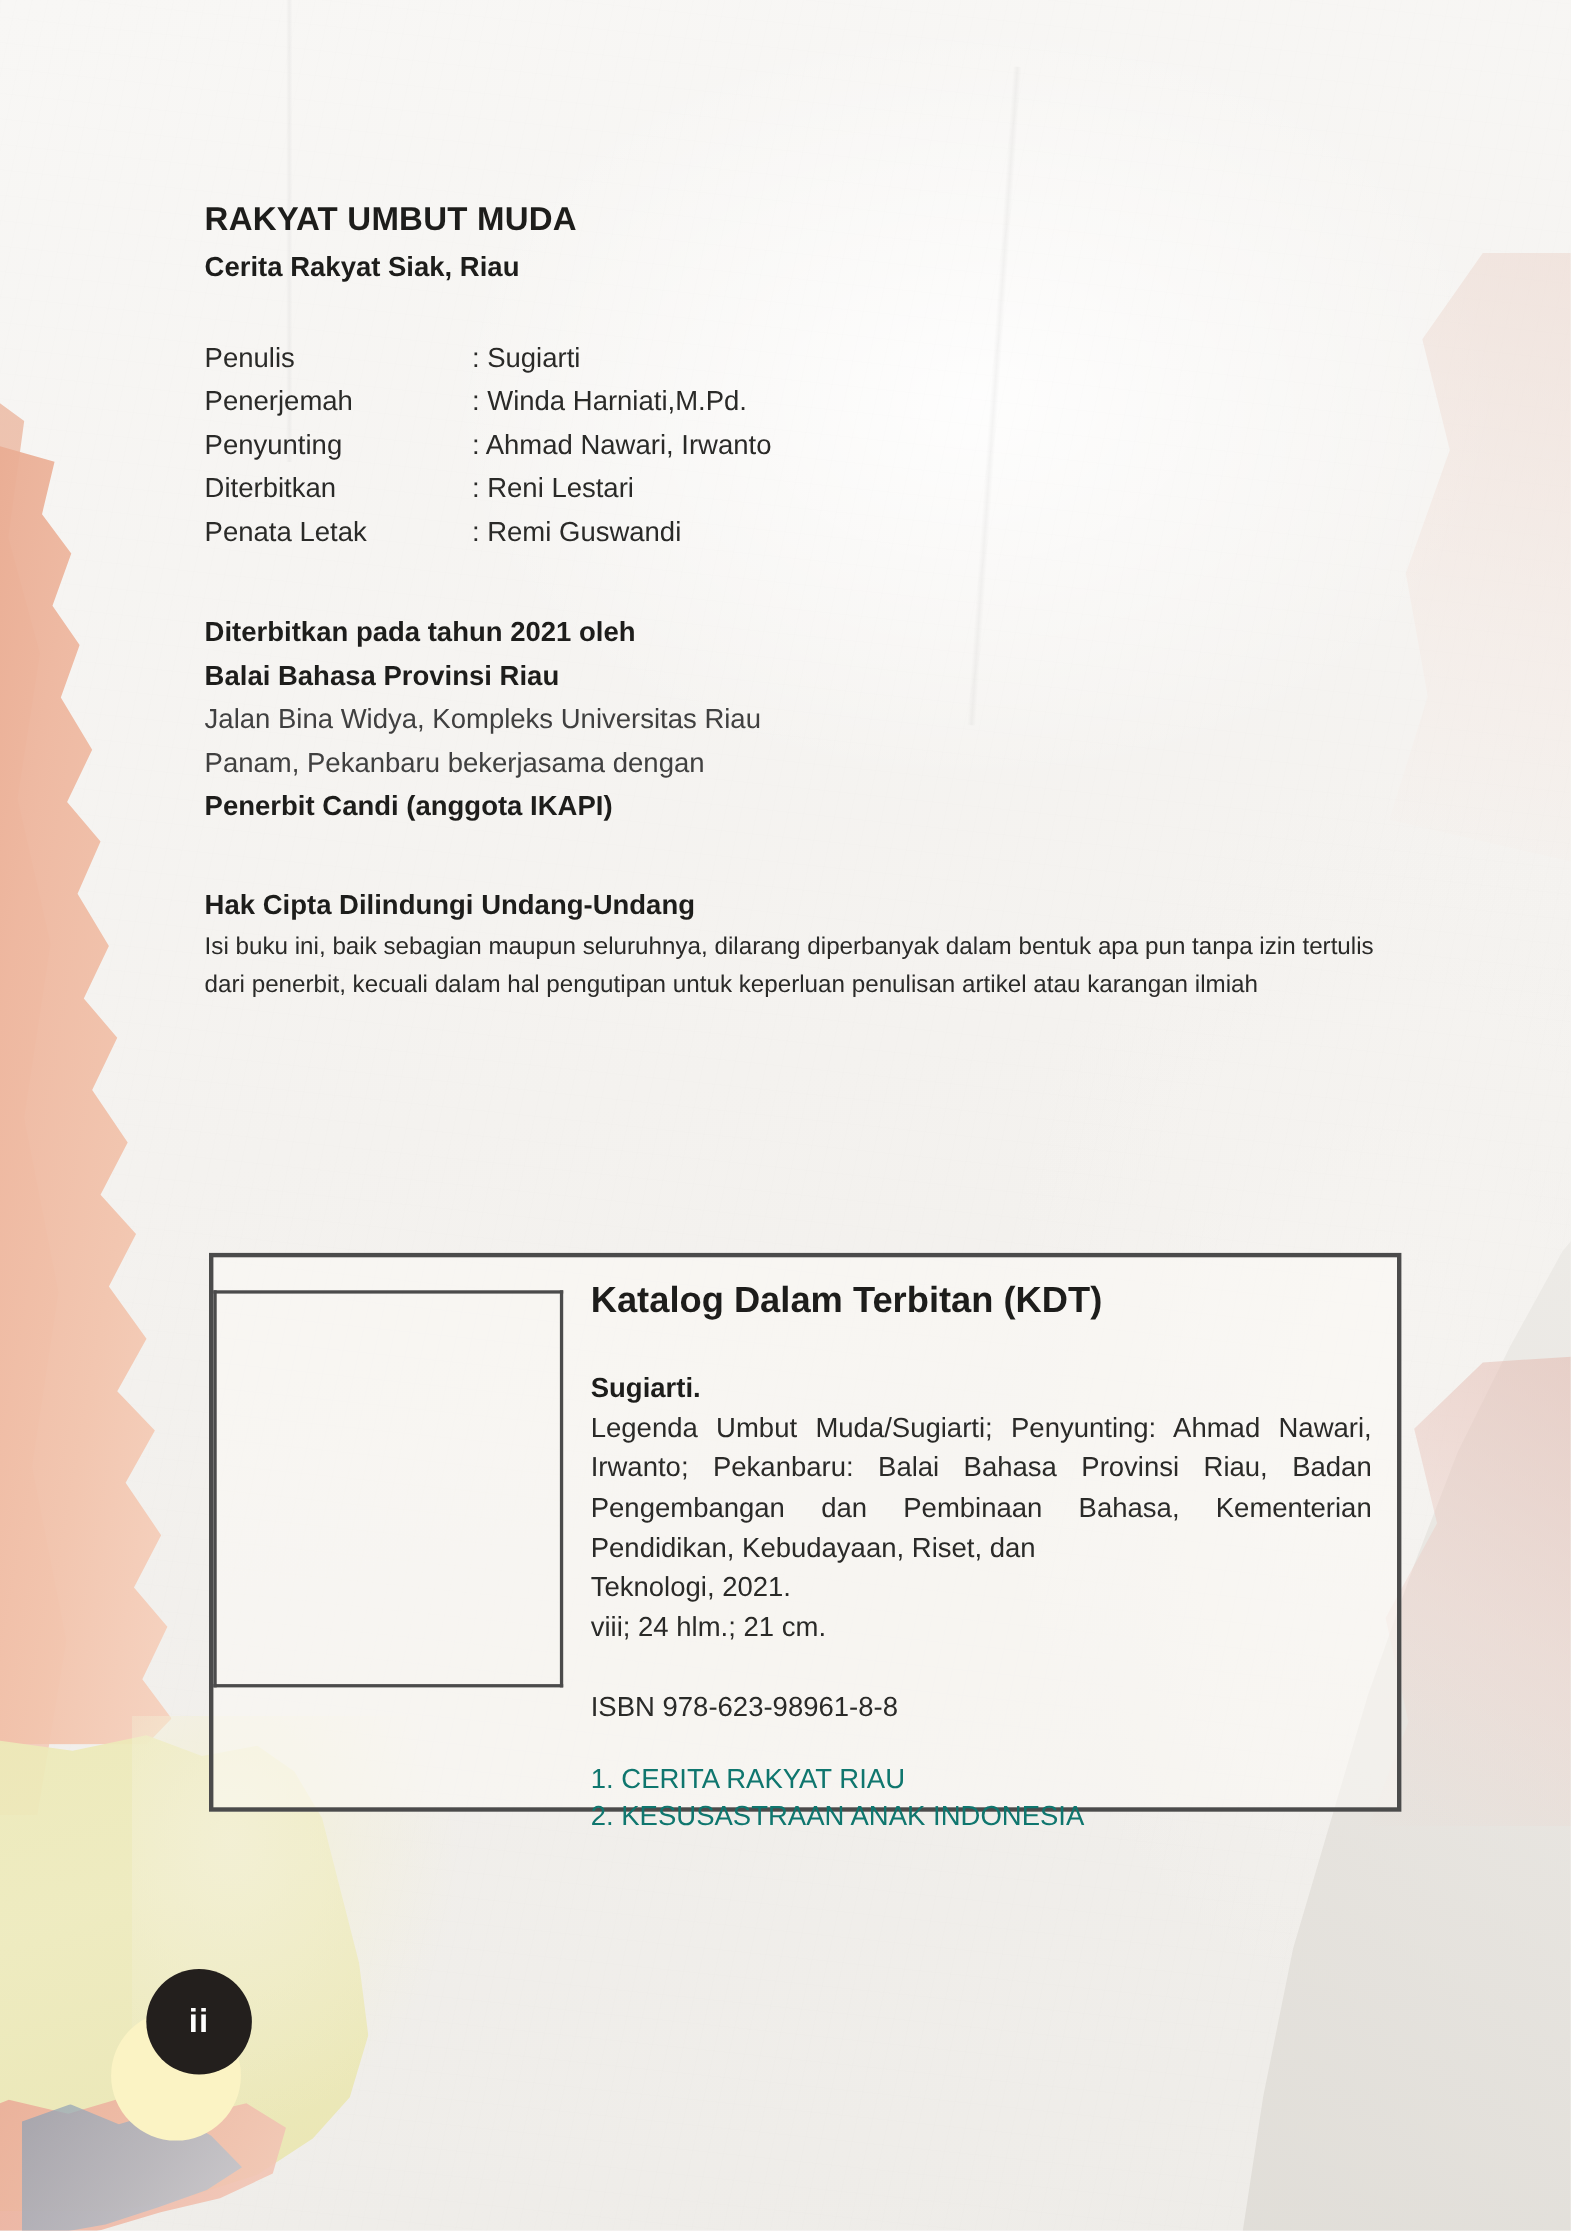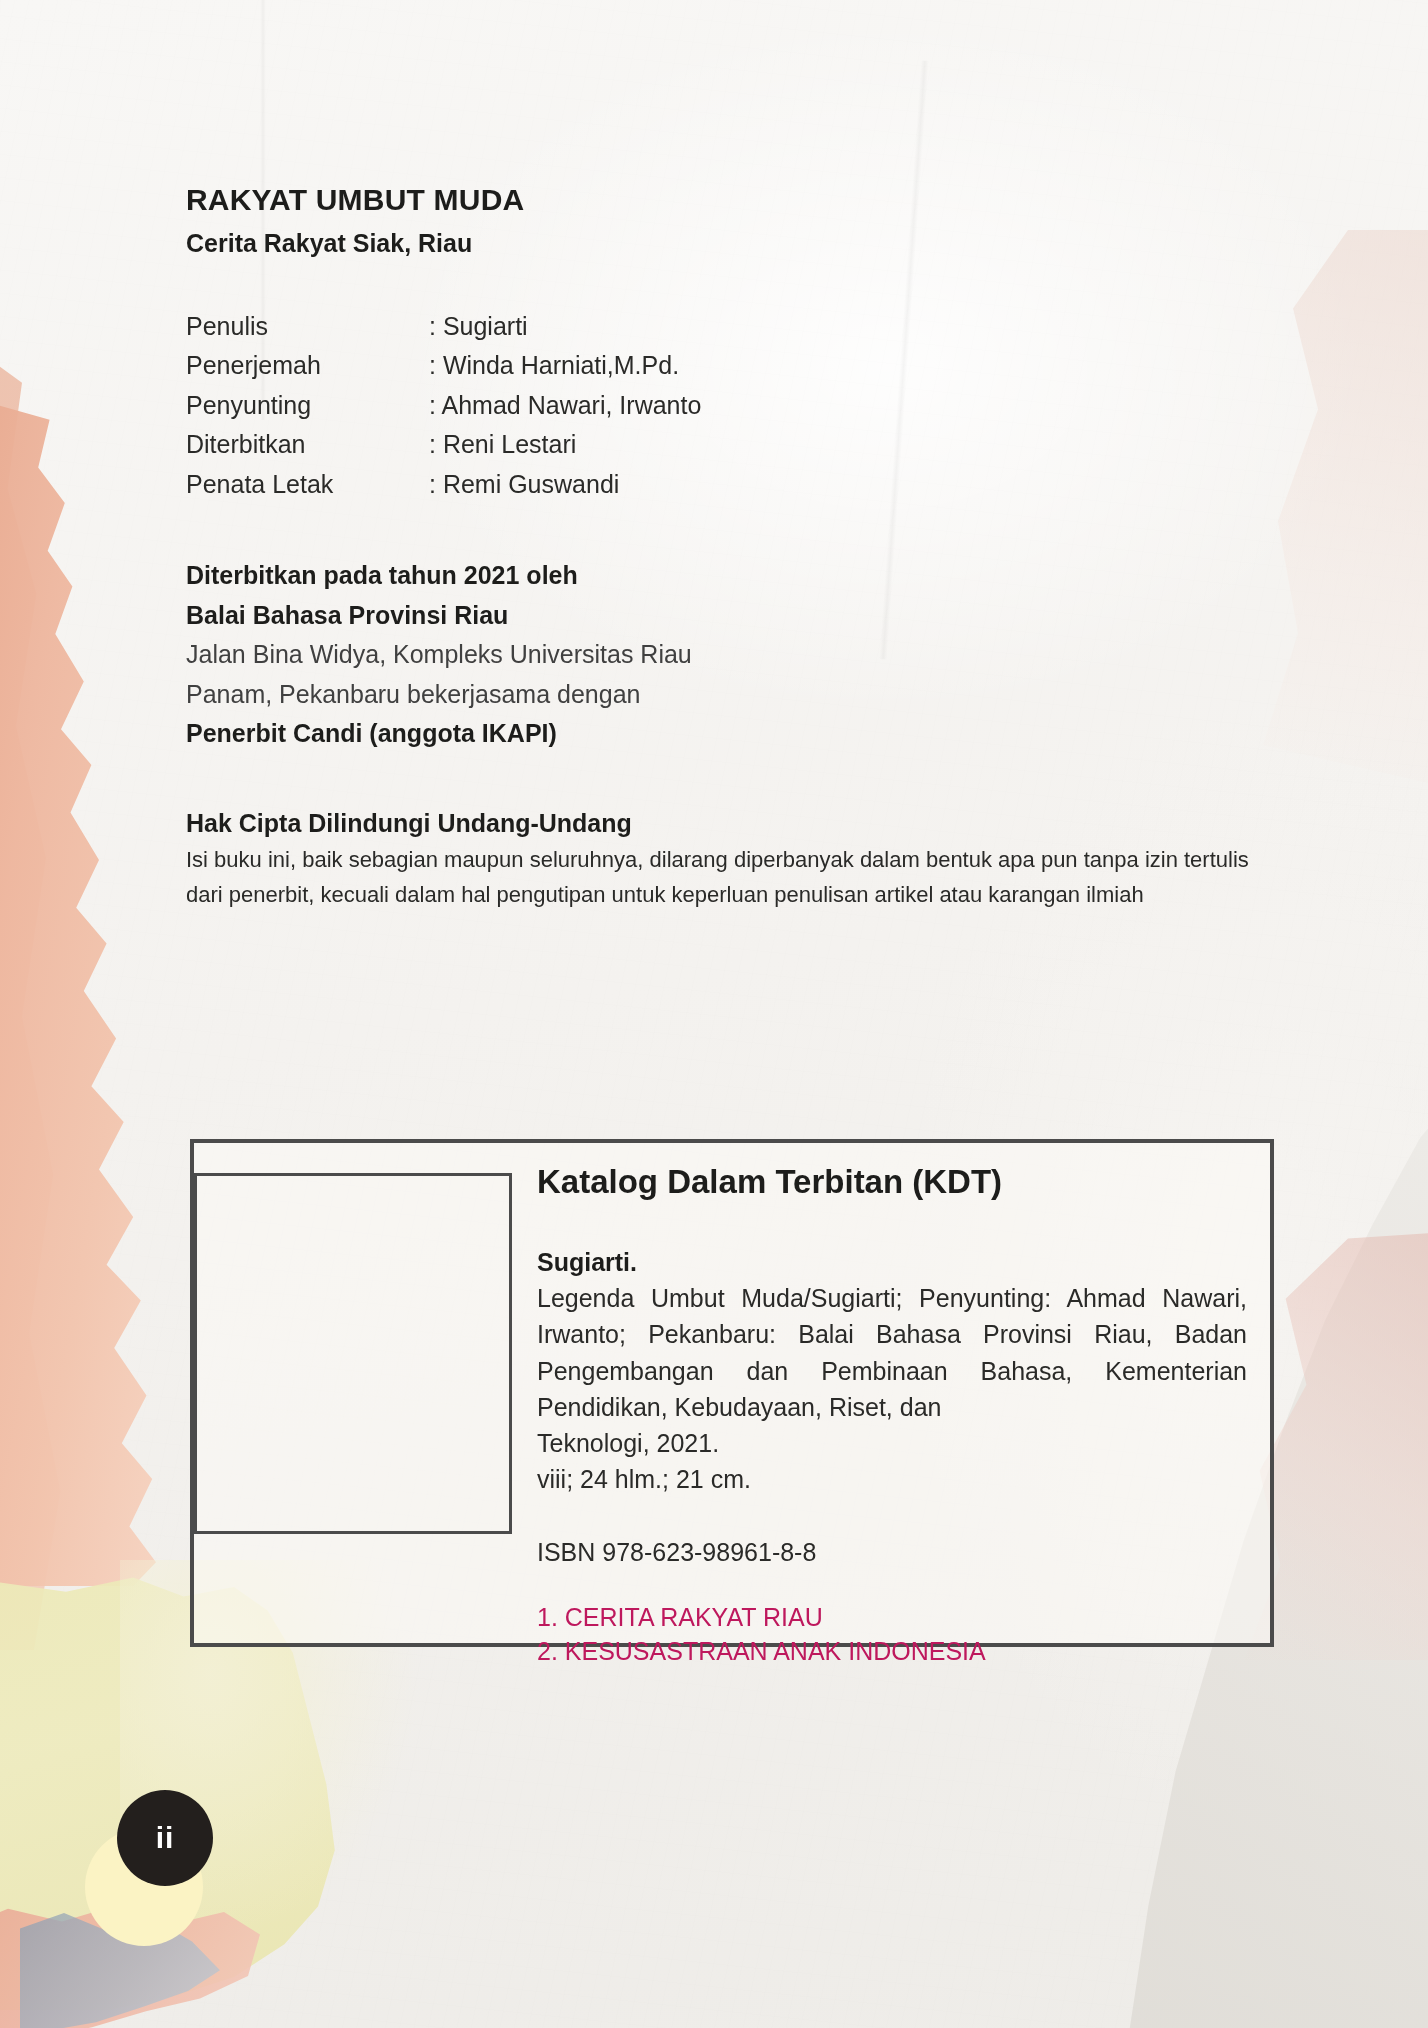--- a/index.html
+++ b/index.html
@@ -289,29 +289,29 @@
     font-size: 25px;
     color: #2a2a28;
     line-height: 1.45;
     margin-top: 36px;
   }
   .kdt-subjects {
     margin-top: 30px;
   }
   .kdt-subject {
     font-size: 25px;
-    color: #be185d;
+    color: #0f766e;
     line-height: 1.38;
     white-space: nowrap;
   }
 
   
   .page-badge-wrap {
     position: absolute;
-    left: 85px;
+    left: 101px;
     top: 1790px;
     width: 180px;
     height: 180px;
   }
   .page-badge-halo {
     position: absolute;
     left: 0px;
     top: 38px;
     width: 118px;
     height: 118px;

